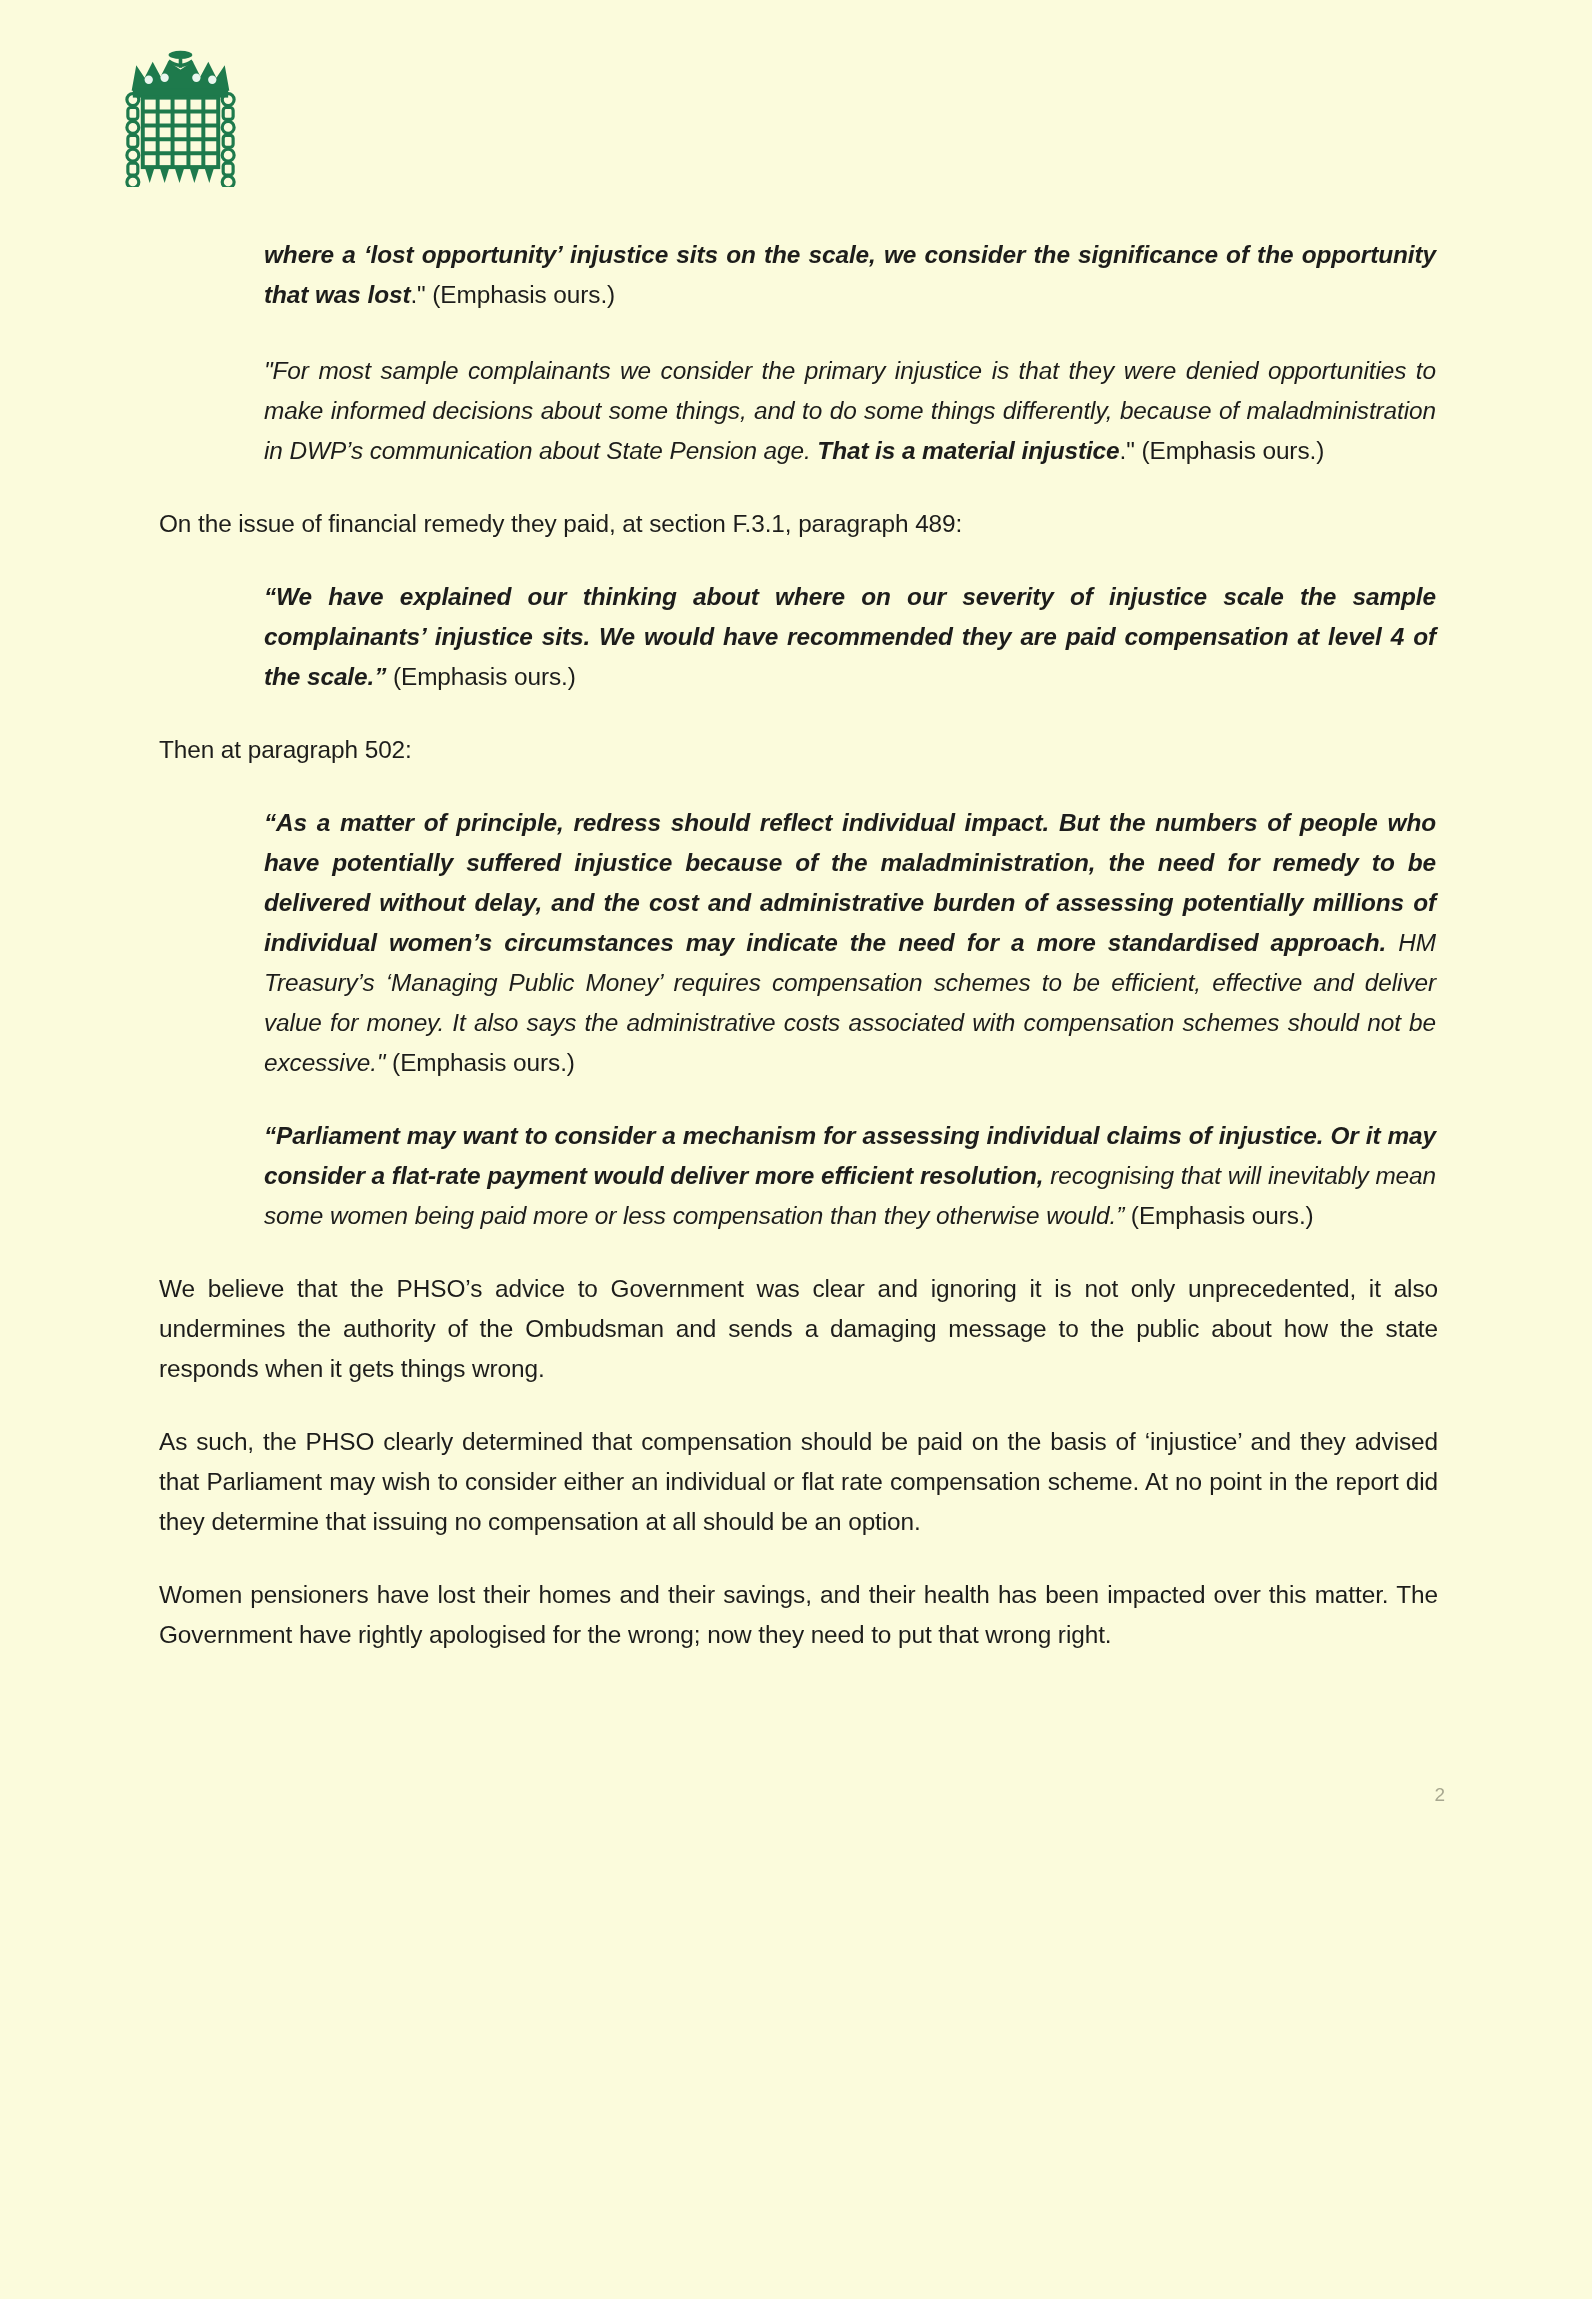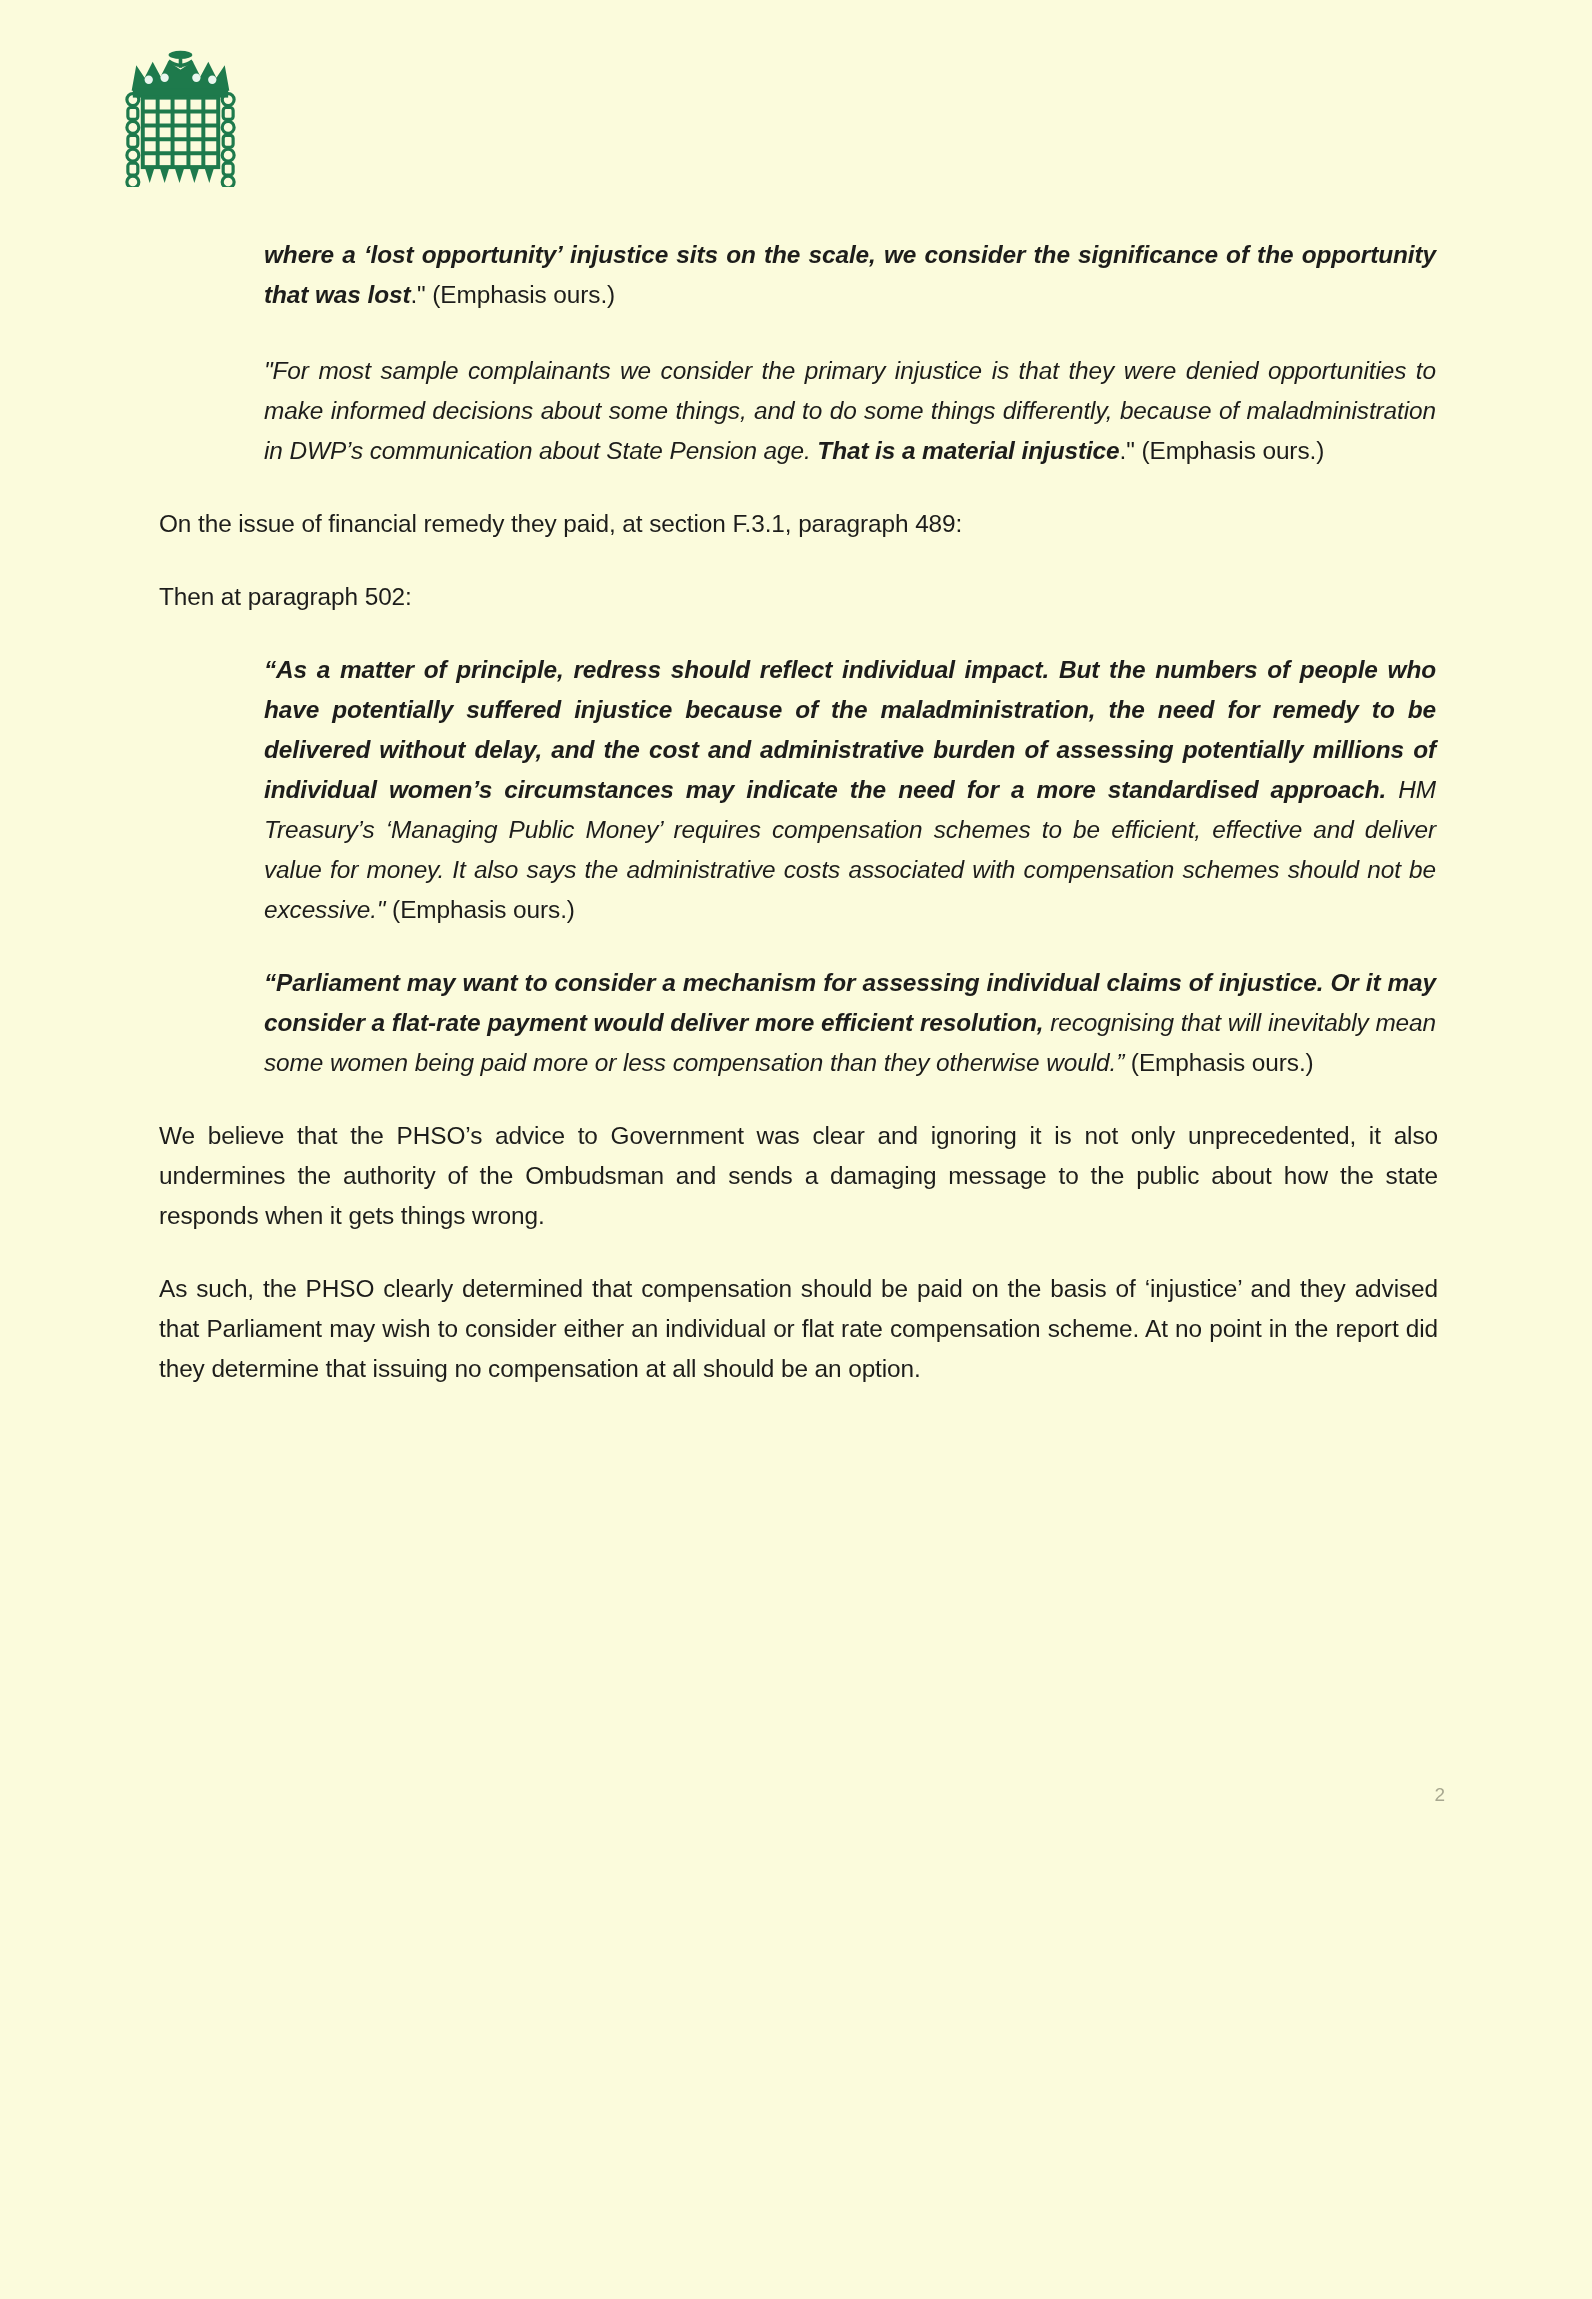--- a/index.html
+++ b/index.html
@@ -146,31 +146,33 @@
 
   <div class="content">
 
     <p class="quote first-quote"><span class="bold-italic">where a ‘lost opportunity’ injustice sits on the scale, we consider the significance of the opportunity that was lost</span><span class="normal">." (Emphasis ours.)</span></p>
 
 
     <p class="quote"><span>"For most sample complainants we consider the primary injustice is that they were denied opportunities to make informed decisions about some things, and to do some things differently, because of maladministration in DWP’s communication about State Pension age. </span><span class="bold-italic">That is a material injustice</span><span class="normal">." (Emphasis ours.)</span></p>
 
     <p class="body-para">On the issue of financial remedy they paid, at section F.3.1, paragraph 489:</p>
 
+    <p class="quote"><span class="bold-italic">“We have explained our thinking about where on our severity of injustice scale the sample complainants’ injustice sits. We would have recommended they are paid compensation at level 4 of the scale.”</span><span class="normal"> (Emphasis ours.)</span></p>
 
     <p class="body-para">Then at paragraph 502:</p>
 
     <p class="quote"><span class="bold-italic">“As a matter of principle, redress should reflect individual impact. But the numbers of people who have potentially suffered injustice because of the maladministration, the need for remedy to be delivered without delay, and the cost and administrative burden of assessing potentially millions of individual women’s circumstances may indicate the need for a more standardised approach.</span><span> HM Treasury’s ‘Managing Public Money’ requires compensation schemes to be efficient, effective and deliver value for money. It also says the administrative costs associated with compensation schemes should not be excessive."</span><span class="normal"> (Emphasis ours.)</span></p>
 
 
     <p class="quote"><span class="bold-italic">“Parliament may want to consider a mechanism for assessing individual claims of injustice. Or it may consider a flat-rate payment would deliver more efficient resolution,</span><span> recognising that will inevitably mean some women being paid more or less compensation than they otherwise would.”</span><span class="normal"> (Emphasis ours.)</span></p>
 
     <p class="body-para">We believe that the PHSO’s advice to Government was clear and ignoring it is not only unprecedented, it also undermines the authority of the Ombudsman and sends a damaging message to the public about how the state responds when it gets things wrong.</p>
 
     <p class="body-para">As such, the PHSO clearly determined that compensation should be paid on the basis of ‘injustice’ and they advised that Parliament may wish to consider either an individual or flat rate compensation scheme. At no point in the report did they determine that issuing no compensation at all should be an option.</p>
 
+    <p class="body-para">Women pensioners have lost their homes and their savings, and their health has been impacted over this matter. The Government have rightly apologised for the wrong; now they need to put that wrong right.</p>
 
   </div>
 
   <div class="page-number">2</div>
 
 </div>
 
 
 </body></html>

